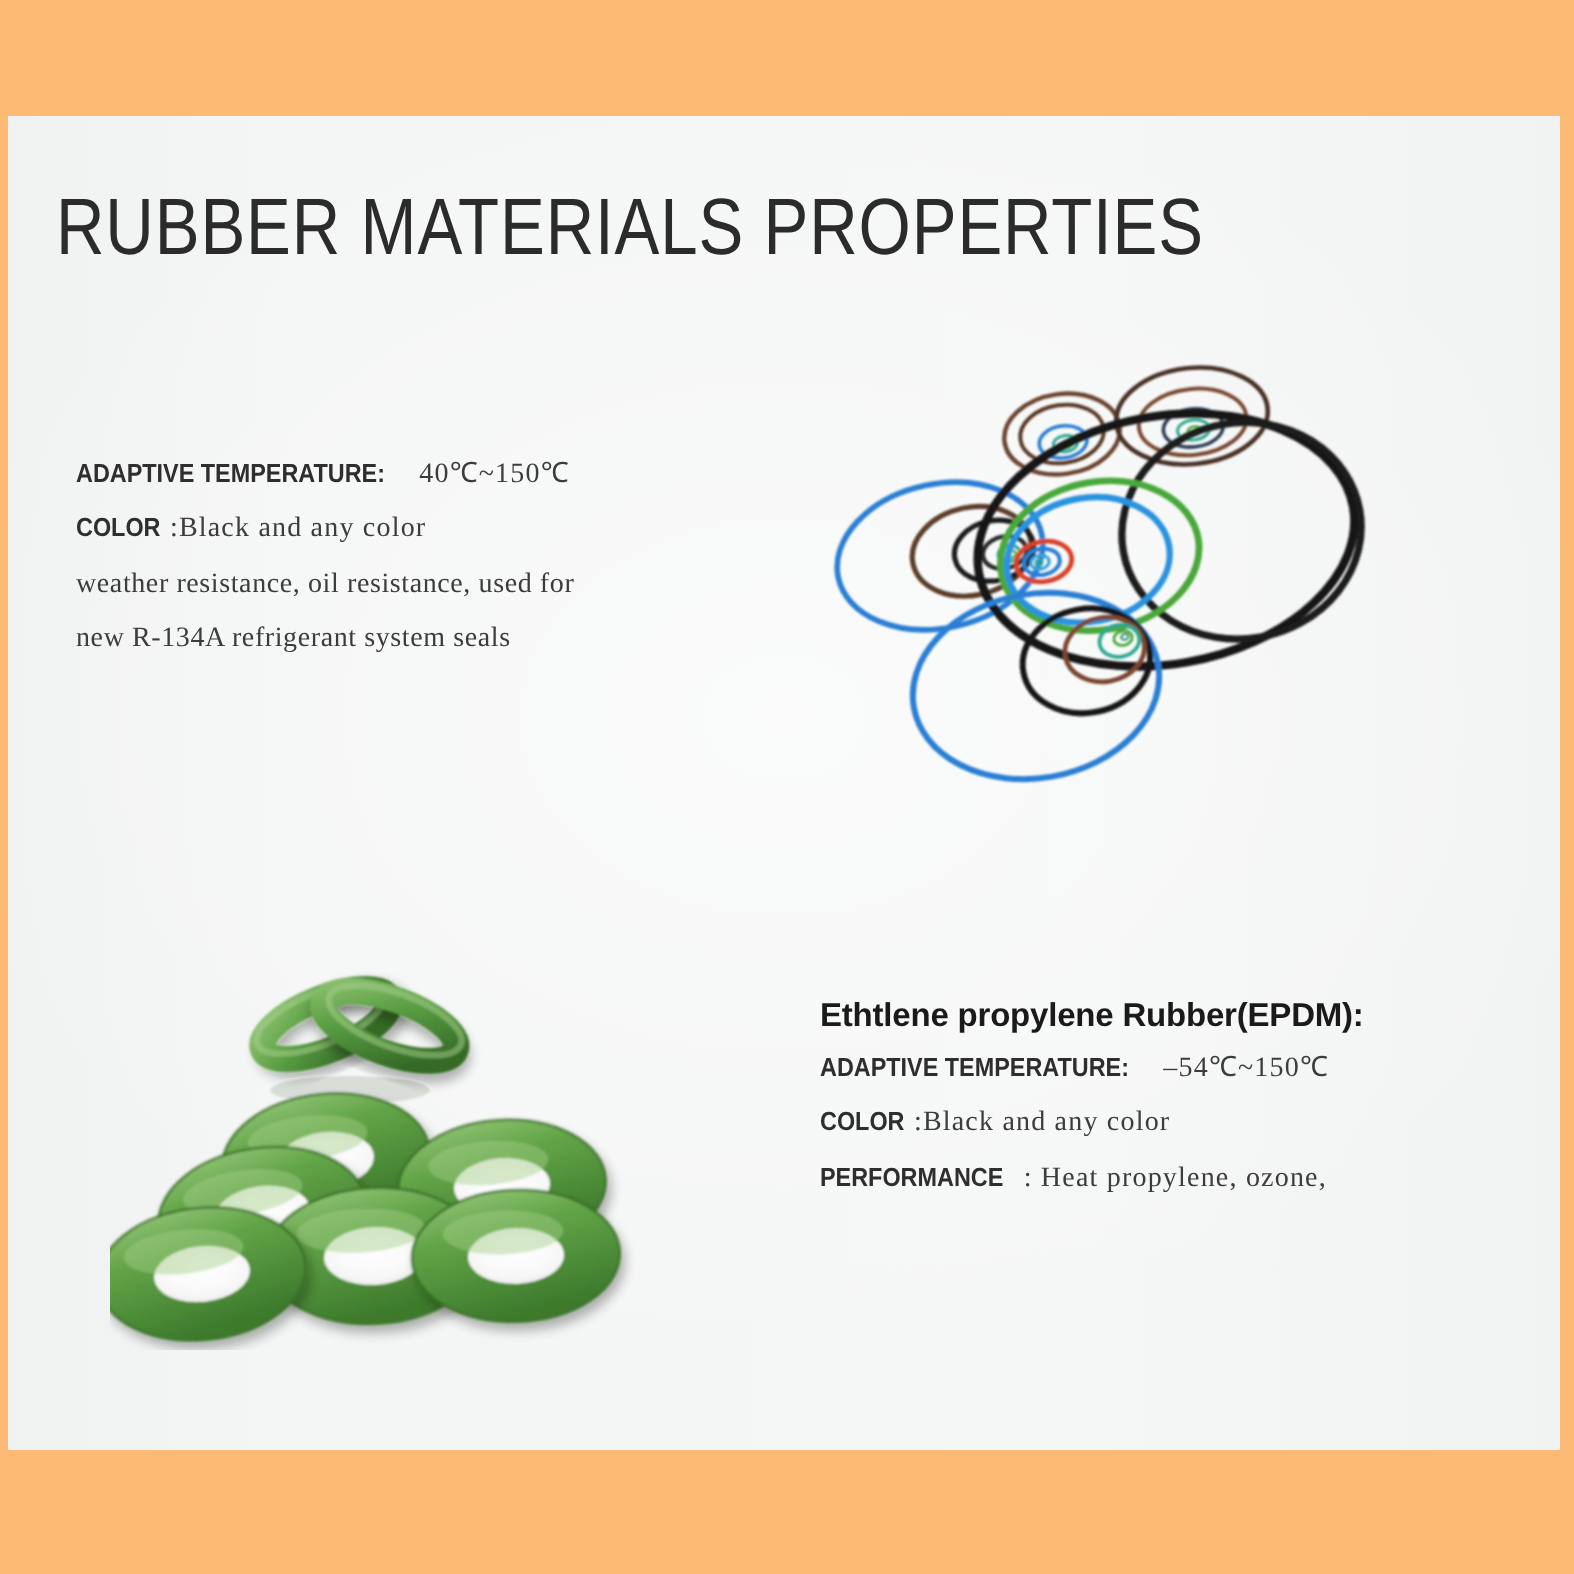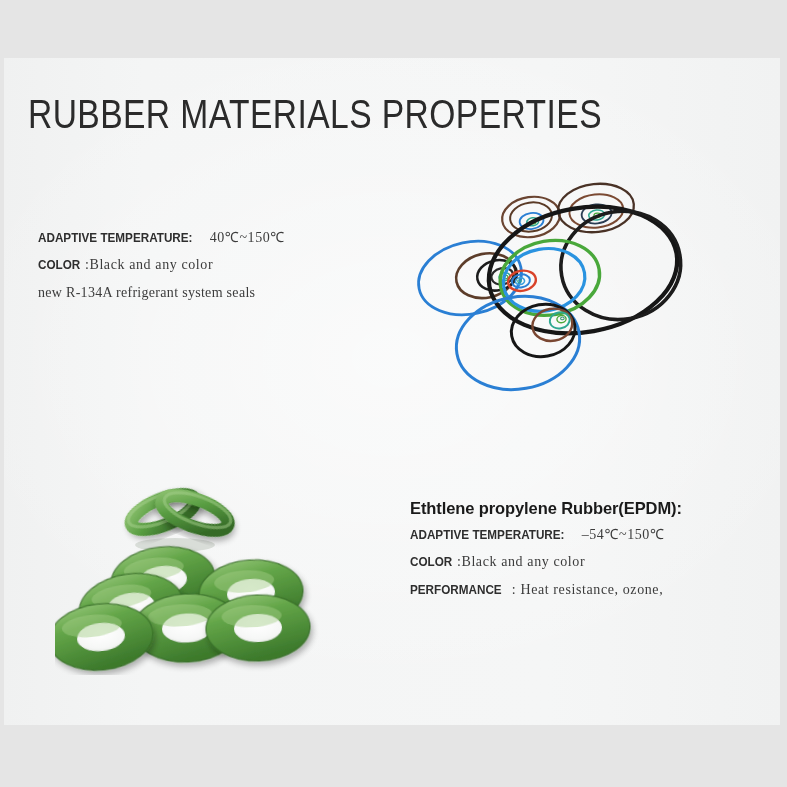--- a/index.html
+++ b/index.html
@@ -10,21 +10,21 @@
   body {
     width: 787px;
     height: 787px;
     font-family: "Liberation Sans", sans-serif;
     overflow: hidden;
   }
   #stage {
     position: relative;
     width: 787px;
     height: 787px;
-    background: #e5e5e5;
+    background: #fdba74;
   }
   
   #panel {
     position: absolute;
     left: 4px;
     top: 58px;
     width: 776px;
     height: 667px;
     background: #f3f4f4;
     background-image:
@@ -117,28 +117,29 @@
 
 <div id="stage">
 
   <div id="panel"></div>
 
   <div id="page-title">RUBBER MATERIALS PROPERTIES</div>
 
   <div class="spec-block" id="block-hnbr">
     <div class="spec-line"><span class="lbl">ADAPTIVE  TEMPERATURE:</span><span class="val">40℃~150℃</span></div>
     <div class="spec-line"><span class="lbl">COLOR</span><span class="val">:Black and any color</span></div>
+    <div class="spec-line">weather resistance, oil resistance, used for</div>
     <div class="spec-line">new R-134A refrigerant system seals</div>
   </div>
 
   <div class="spec-block" id="block-epdm">
     <div class="spec-heading">Ethtlene propylene Rubber(EPDM):</div>
     <div class="spec-line"><span class="lbl">ADAPTIVE  TEMPERATURE:</span><span class="val">–54℃~150℃</span></div>
     <div class="spec-line"><span class="lbl">COLOR</span><span class="val">:Black and any color</span></div>
-    <div class="spec-line"><span class="lbl">PERFORMANCE</span><span class="val">: Heat resistance, ozone,</span></div>
+    <div class="spec-line"><span class="lbl">PERFORMANCE</span><span class="val">: Heat propylene, ozone,</span></div>
   </div>
 
   <div id="rings-art">
     <svg viewBox="0 0 330 250" xmlns="http://www.w3.org/2000/svg">
       <defs>
         <filter id="softshadow" x="-20%" y="-20%" width="140%" height="140%">
           <feGaussianBlur in="SourceAlpha" stdDeviation="2"></feGaussianBlur>
           <feOffset dx="1" dy="2" result="off"></feOffset>
           <feComponentTransfer>
               <feFuncA type="linear" slope="0.22"></feFuncA>

